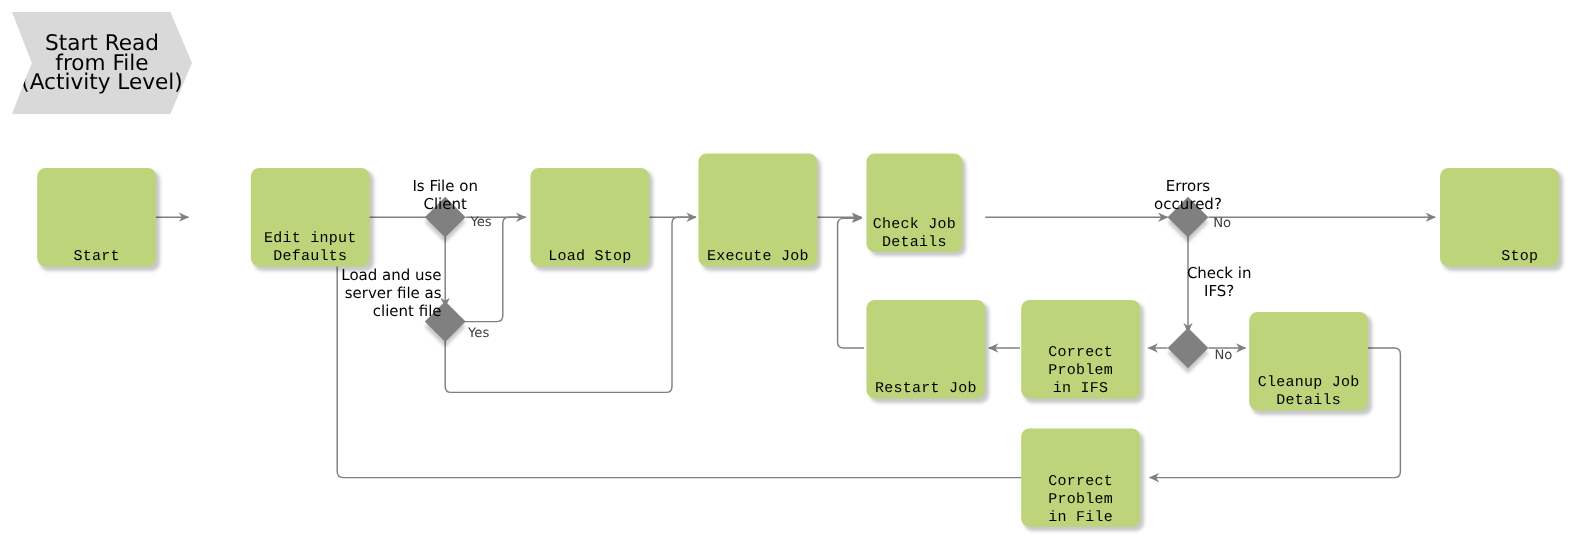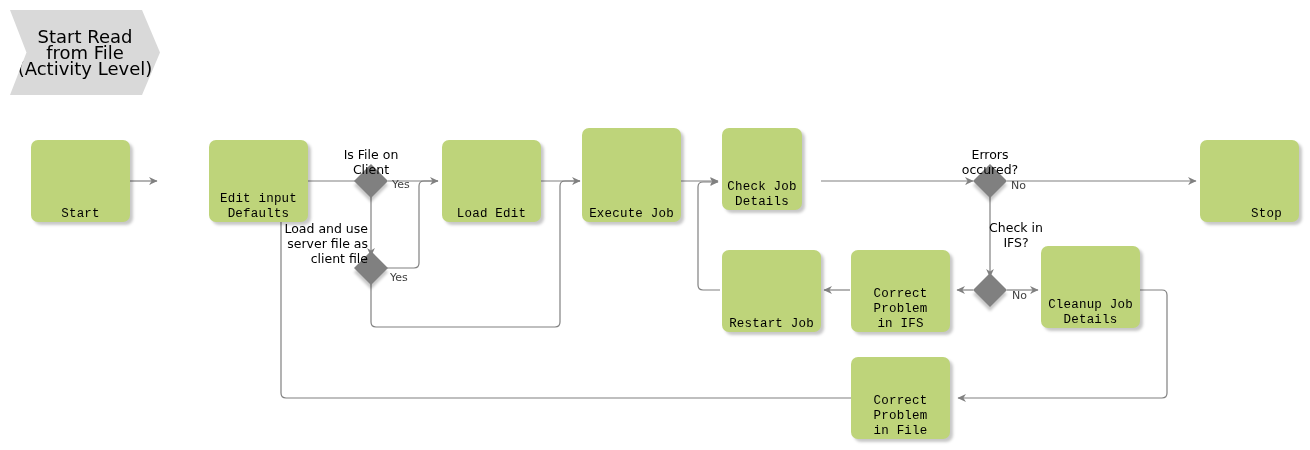--- a/index.html
+++ b/index.html
@@ -143,21 +143,21 @@
   <div class="node" style="left:31px; top:140px; width:99px; height:82px;">
     <span>Start</span>
   </div>
 
   <div class="node" style="left:161px; top:140px; width:99px; height:82px;margin-left:48px;">
     <span>Edit input
 Defaults</span>
   </div>
 
   <div class="node" style="left:442px; top:140px; width:99px; height:82px;">
-    <span>Load Edit</span>
+    <span>Load Stop</span>
   </div>
 
   <div class="node" style="left:582px; top:128px; width:99px; height:94px;">
     <span>Execute Job</span>
   </div>
 
   <div class="node" style="left:722px; top:128px; width:80px; height:82px;">
     <span>Check Job
 Details</span>
   </div>
@@ -168,21 +168,21 @@
 
   <div class="node" style="left:722px; top:250px; width:99px; height:82px;">
     <span>Restart Job</span>
   </div>
 
   <div class="node" style="left:851px; top:250px; width:99px; height:82px;">
     <span>Correct Problem
 in IFS</span>
   </div>
 
-  <div class="node" style="left:1041px; top:246px; width:99px; height:82px;">
+  <div class="node" style="left:1041px; top:260px; width:99px; height:82px;">
     <span>Cleanup Job
 Details</span>
   </div>
 
   <div class="node" style="left:851px; top:357px; width:99px; height:82px;">
     <span>Correct Problem
 in File</span>
   </div>
 
   <div class="diamond" style="left:359px; top:169px;"></div>

